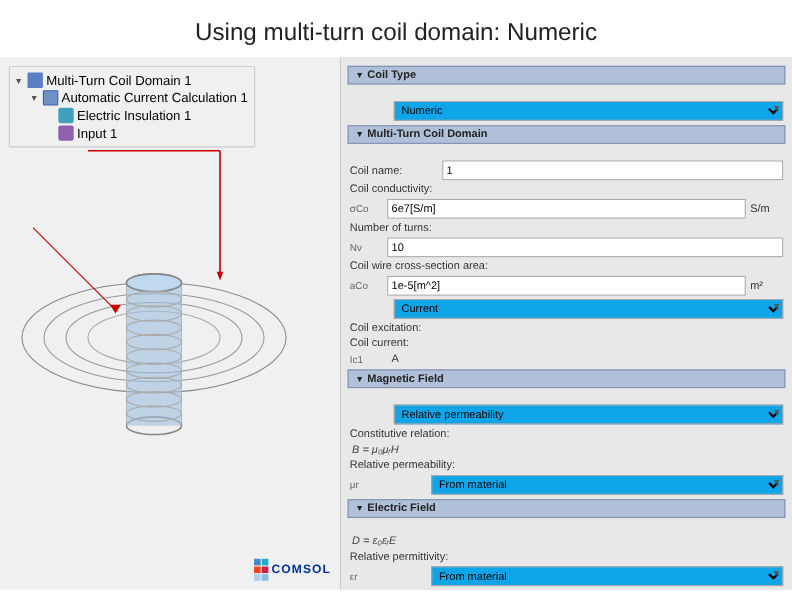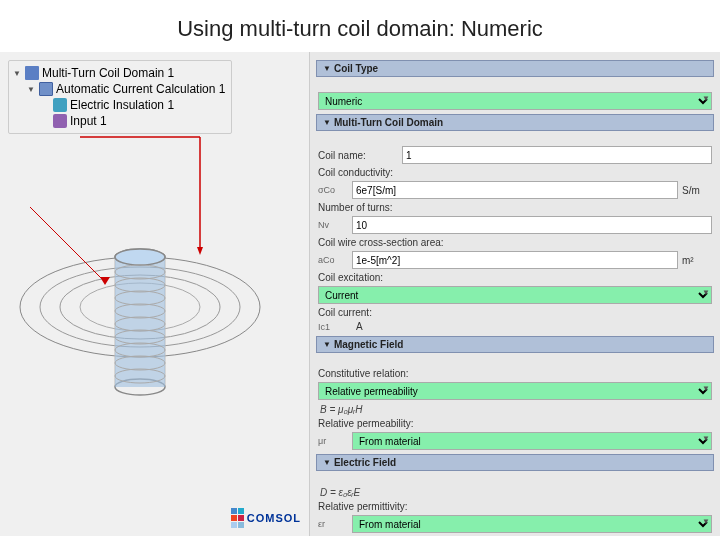--- a/index.html
+++ b/index.html
@@ -145,23 +145,24 @@
 
     .select-wrapper {
       flex: 1;
       position: relative;
       display: flex;
     }
     .select-wrapper select {
       width: 100%;
       height: 18px;
       border: 1px solid #aaa;
-      background: #86efac;
+      background: #0ea5e9;
       font-size: 10px;
       padding: 0 2px;
+      margin-left: 40px;
     }
     .select-wrapper::after {
       content: '▼';
       position: absolute;
       right: 2px;
       top: 2px;
       font-size: 8px;
       pointer-events: none;
       color: #555;
     }
@@ -359,53 +360,53 @@
     <div class="form-row">
       <span class="form-label">Coil wire cross-section area:</span>
     </div>
     <div class="form-row">
       <span class="form-label" style="font-size:9px; min-width:30px; color:#666;">aCo</span>
       <input class="form-input" type="text" value="1e-5[m^2]" style="">
       <span class="form-value">m²</span>
     </div>
 
     <div class="form-row">
-      <span class="form-label">Coil excitation:</span>
-    </div>
-    <div class="form-row">
       <div class="select-wrapper">
         <select>
           <option>Current</option>
           <option>Voltage</option>
         </select>
       </div>
     </div>
+    <div class="form-row">
+      <span class="form-label">Coil excitation:</span>
+    </div>
 
     <div class="form-row">
       <span class="form-label">Coil current:</span>
     </div>
     <div class="form-row">
       <span class="form-label" style="font-size:9px; min-width:30px; color:#666;">Ic1</span>
       <span class="form-value">A</span>
     </div>
 
     <div class="section-header">
       <span>Magnetic Field</span>
     </div>
 
-    <div class="form-row">
-      <span class="form-label">Constitutive relation:</span>
-    </div>
     <div class="form-row">
       <div class="select-wrapper">
         <select>
           <option>Relative permeability</option>
           <option>Remanent flux density</option>
         </select>
       </div>
+    </div>
+    <div class="form-row">
+      <span class="form-label">Constitutive relation:</span>
     </div>
 
     <div class="formula-text">B = μ₀μᵣH</div>
 
     <div class="form-row">
       <span class="form-label">Relative permeability:</span>
     </div>
     <div class="form-row">
       <span class="form-label" style="font-size:9px; min-width:30px; color:#666;">μr</span>
       <div class="select-wrapper">

